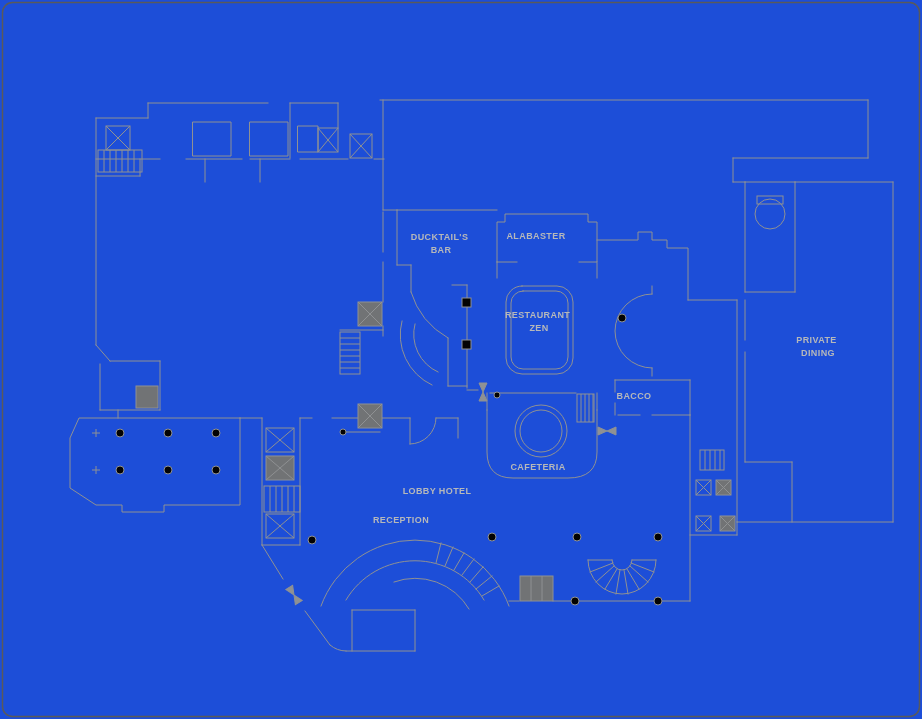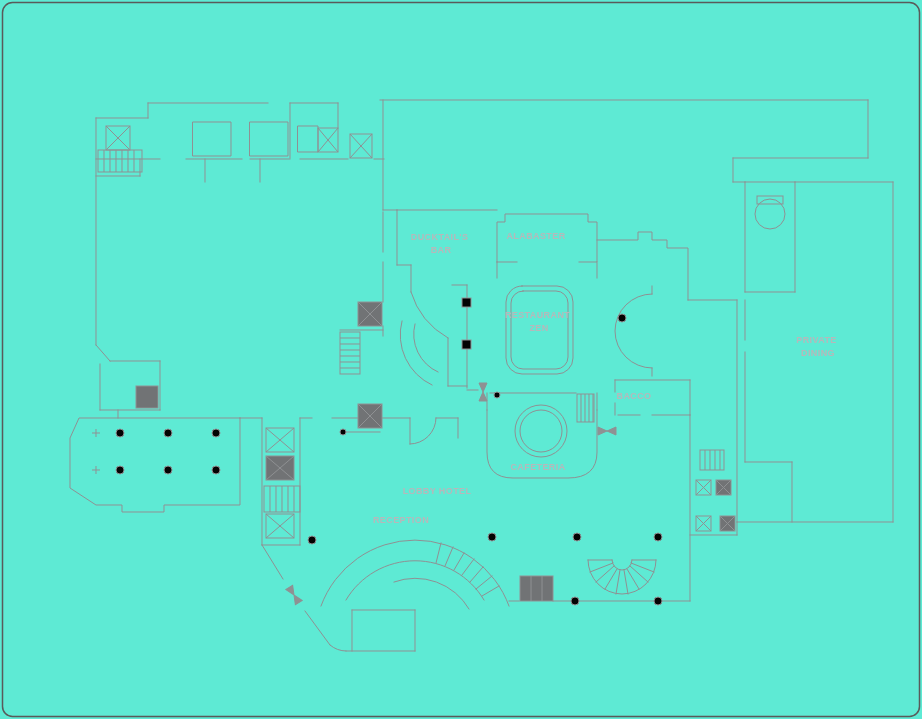--- a/index.html
+++ b/index.html
@@ -1,16 +1,16 @@
 <!DOCTYPE html>
 <html><head>
 <meta charset="utf-8">
 <style>
   html,body{margin:0;padding:0;background:#000;}
-  .stage{position:relative;width:922px;height:719px;background:#5eead4;overflow:hidden;}
+  .stage{position:relative;width:922px;height:719px;background:#1d4ed8;overflow:hidden;}
   svg{display:block;}
   text{font-family:"Liberation Sans", sans-serif;font-size:9px;font-weight:bold;letter-spacing:.4px;}
 </style>
 </head>
 <body>
 
 <div class="stage">
 <svg width="922" height="719" viewBox="0 0 922 719">
 
   <rect x="2.5" y="2.5" width="917" height="714" rx="10" fill="none" stroke-width="1.5" stroke="#5a5a5a"></rect>

